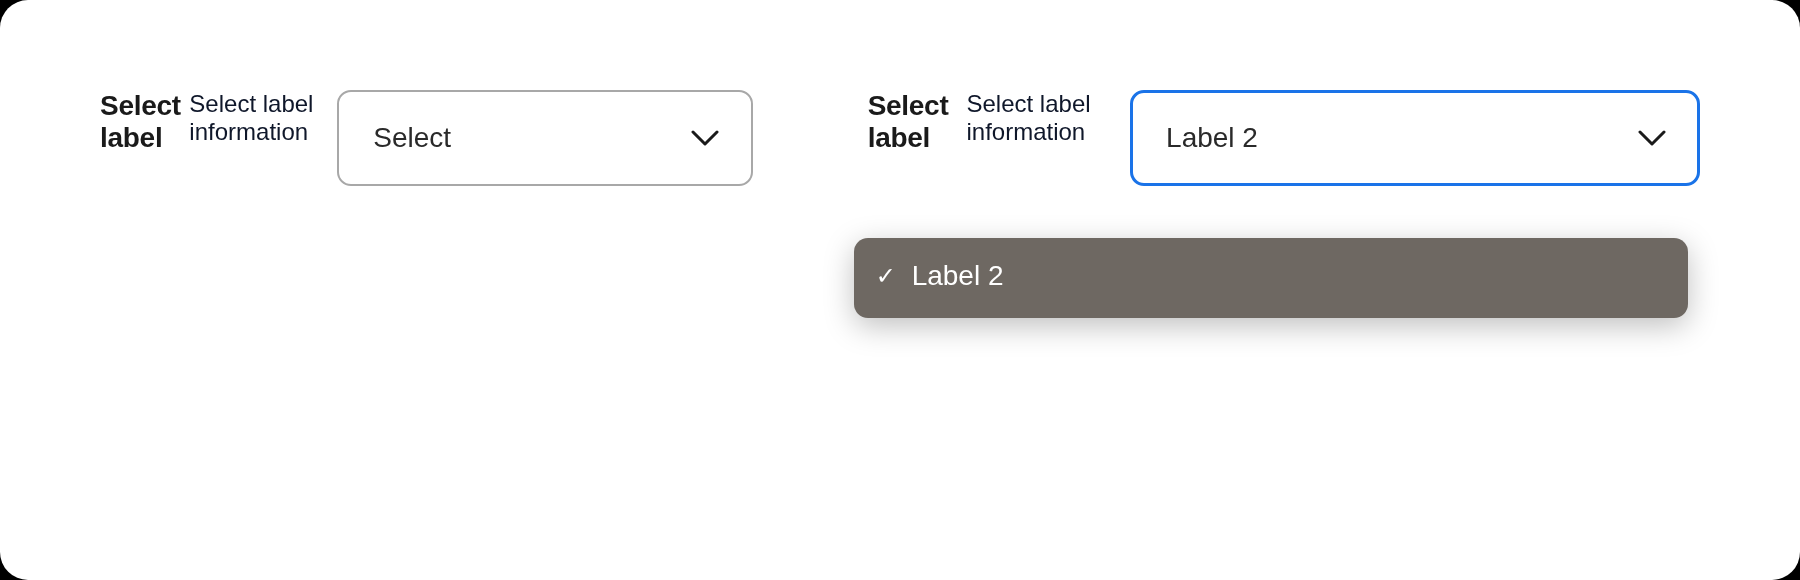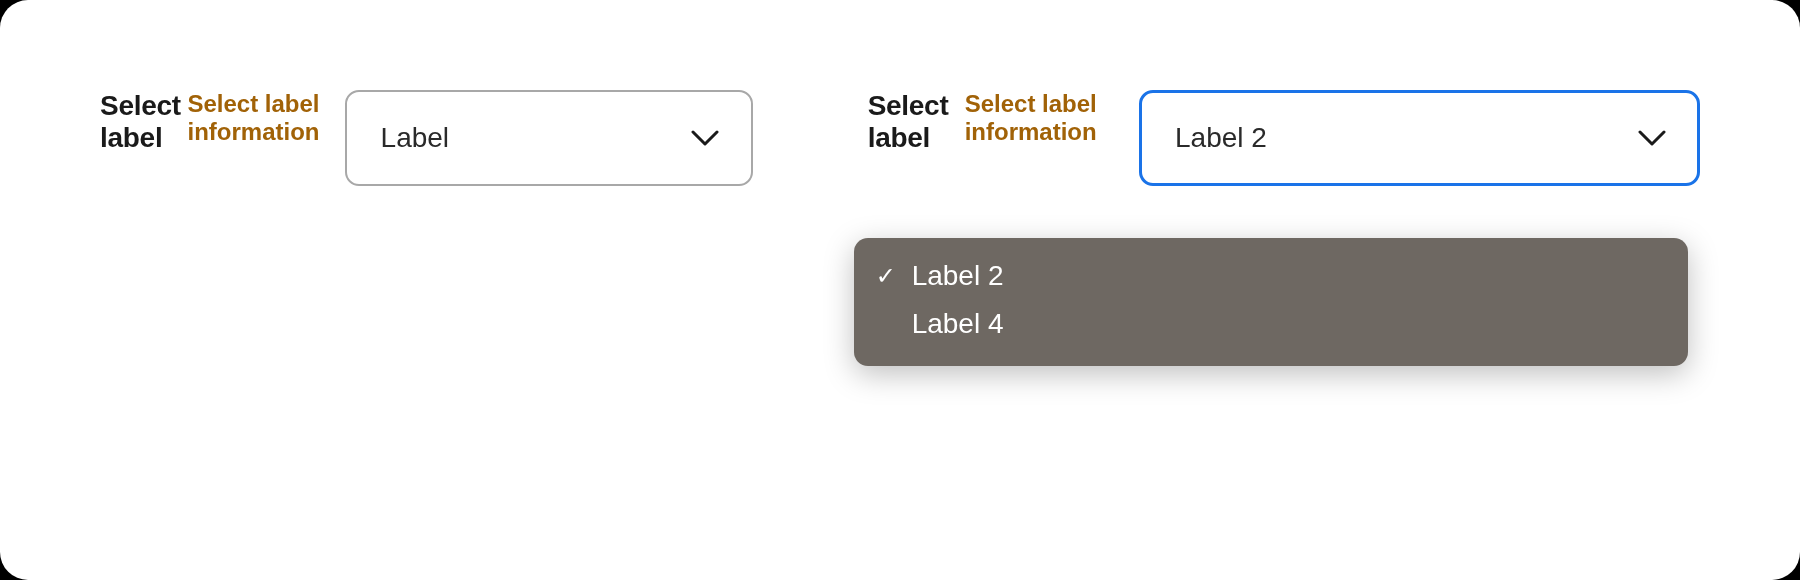--- a/index.html
+++ b/index.html
@@ -45,22 +45,22 @@
     .select-title {
       font-size: 28px;
       font-weight: 600;
       color: #1a1a1a;
       margin-bottom: 6px;
       letter-spacing: -0.01em;
     }
     
     .select-description {
       font-size: 24px;
-      font-weight: 700;
-      color: #a16207;
+      font-weight: 400;
+      color: #0f172a;
       margin-bottom: 44px;
     }
     
     .select-box {
       width: 100%;
       height: 96px;
       border: 2px solid #a8a8a8;
       border-radius: 14px;
       display: flex;
       align-items: center;
@@ -128,21 +128,21 @@
   </style>
 </head>
 <body>
 
 <div class="container">
 
   <div class="select-group left">
     <div class="select-title">Select label</div>
     <div class="select-description">Select label information</div>
     <div class="select-box">
-      <span class="select-value">Label</span>
+      <span class="select-value">Select</span>
       <span class="chevron-icon">
         <svg viewBox="0 0 28 18" fill="none">
           <path d="M2 3 L14 15 L26 3" stroke="#1a1a1a" stroke-width="3" stroke-linecap="round" stroke-linejoin="round"></path>
         </svg>
       </span>
     </div>
   </div>
 
   <div class="select-group right">
     <div class="select-title">Select label</div>
@@ -154,20 +154,16 @@
           <path d="M2 3 L14 15 L26 3" stroke="#1a1a1a" stroke-width="3" stroke-linecap="round" stroke-linejoin="round"></path>
         </svg>
       </span>
     </div>
 
     <div class="dropdown">
       <div class="dropdown-item">
         <span class="dropdown-check">✓</span>
         <span class="dropdown-label">Label 2</span>
       </div>
-      <div class="dropdown-item">
-        <span class="dropdown-check"></span>
-        <span class="dropdown-label">Label 4</span>
-      </div>
     </div>
   </div>
 
 </div>
 
 </body></html>

